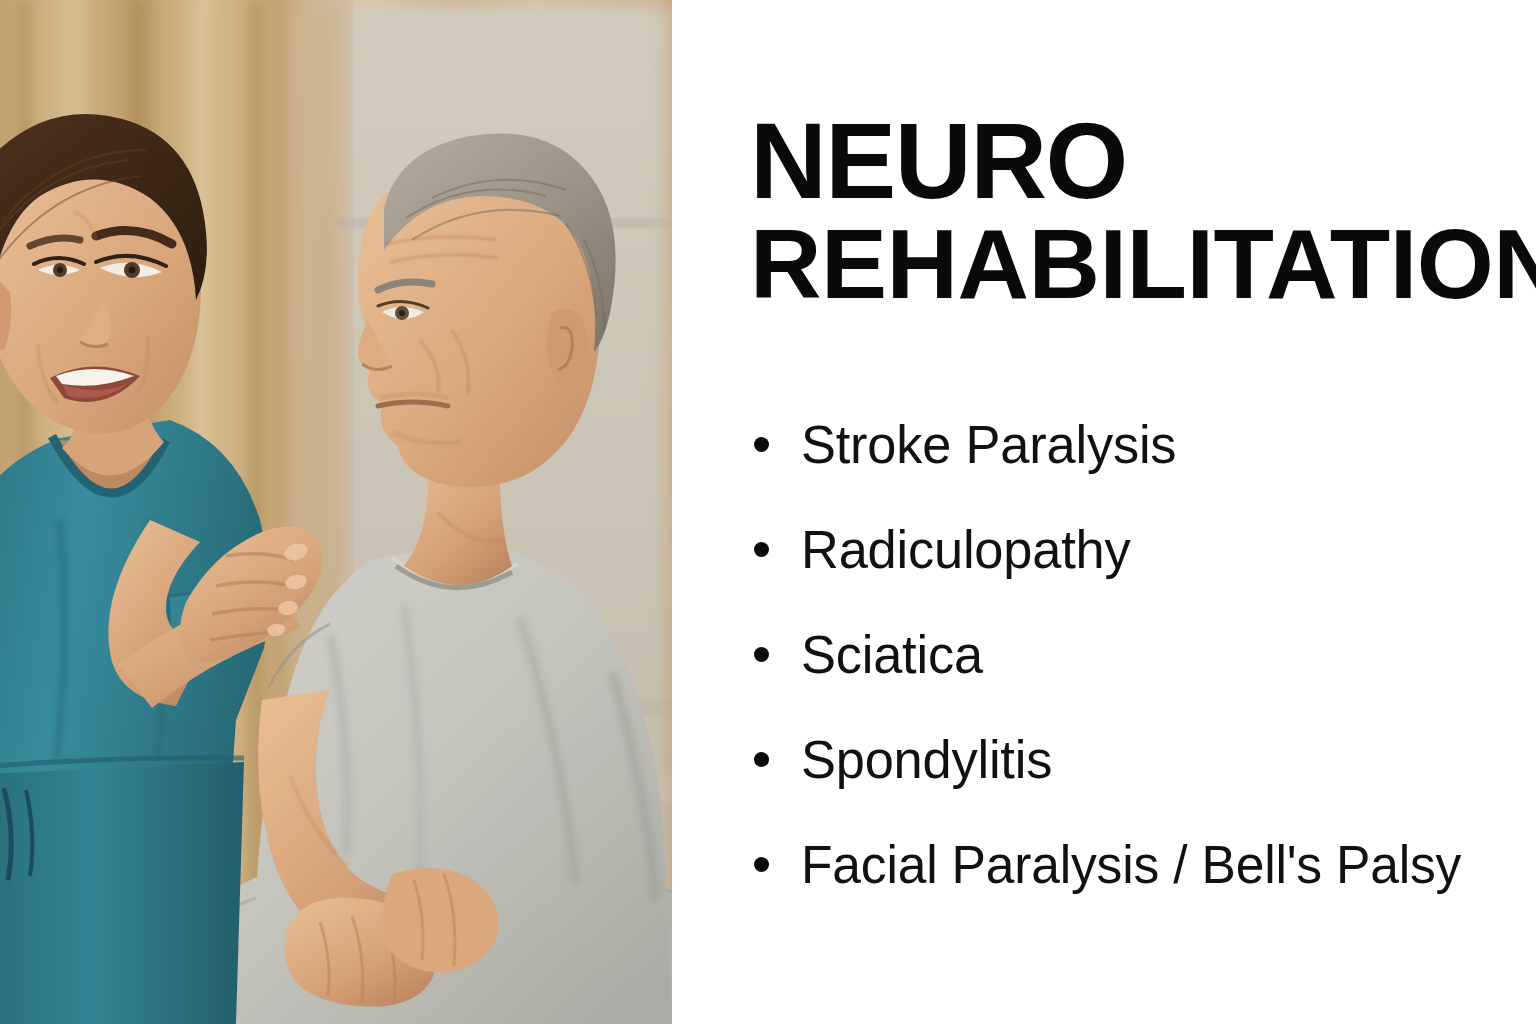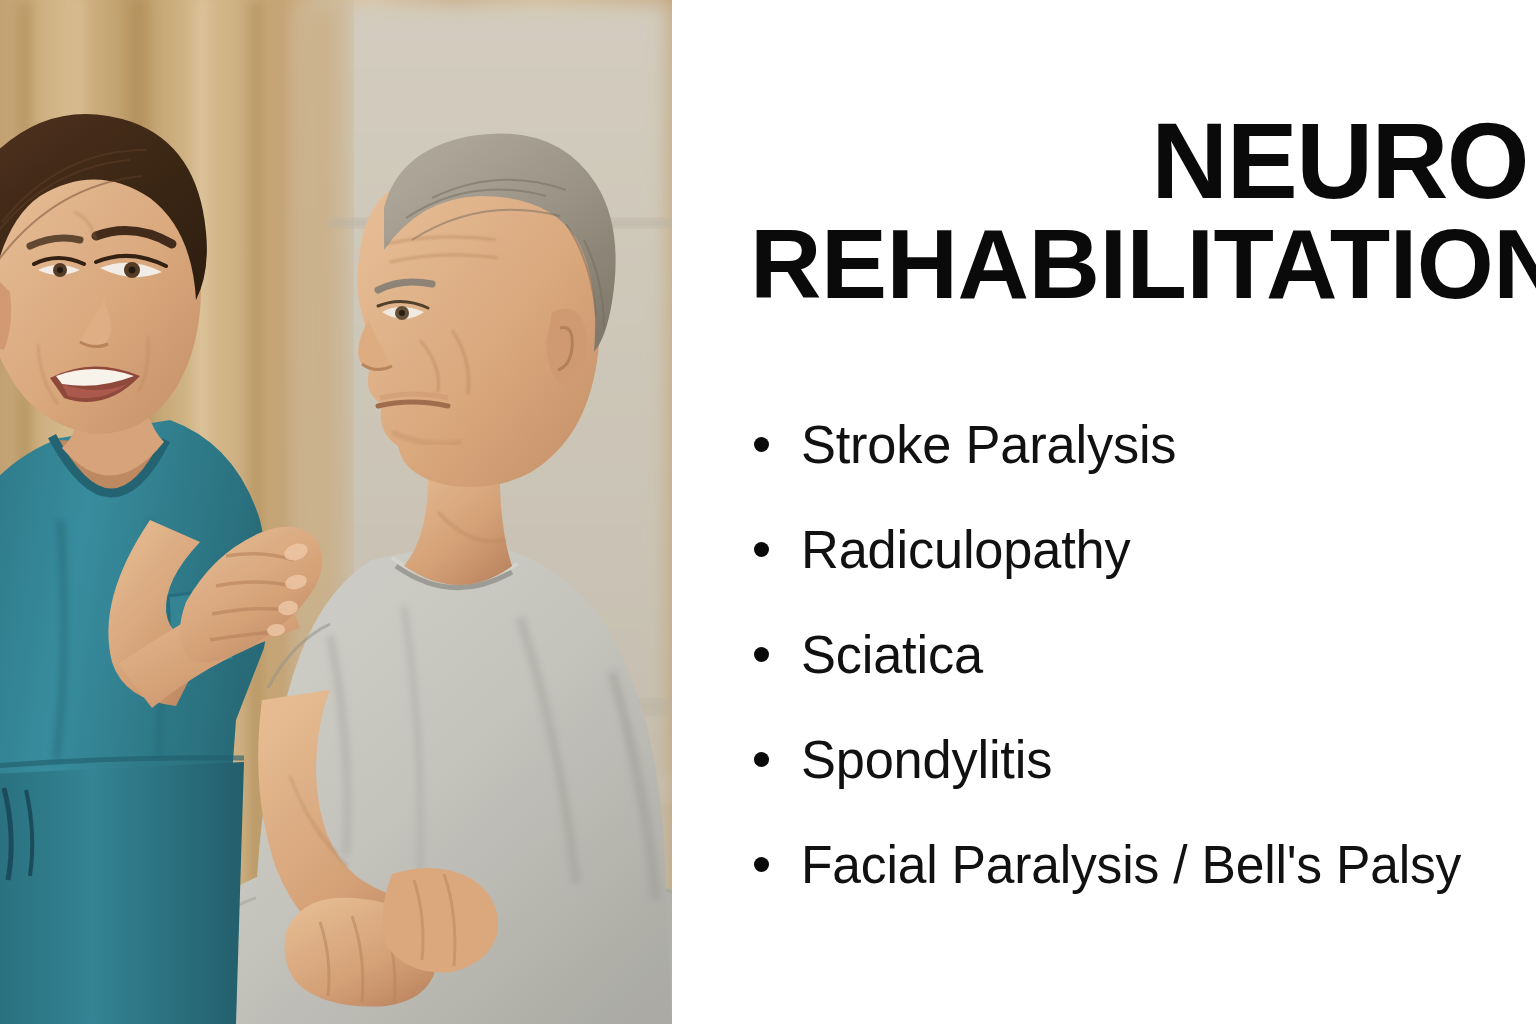--- a/index.html
+++ b/index.html
@@ -13,21 +13,20 @@
     overflow: hidden;
     font-family: "Liberation Sans", sans-serif;
   }
   .slide {
     position: relative;
     width: 1536px;
     height: 1024px;
     background: #ffffff;
     display: flex;
     flex-direction: row;
-    text-align: right;
   }
 
   
   .photo-panel {
     position: relative;
     width: 672px;
     height: 1024px;
     overflow: hidden;
     flex: 0 0 672px;
     background: #c9a87a;

